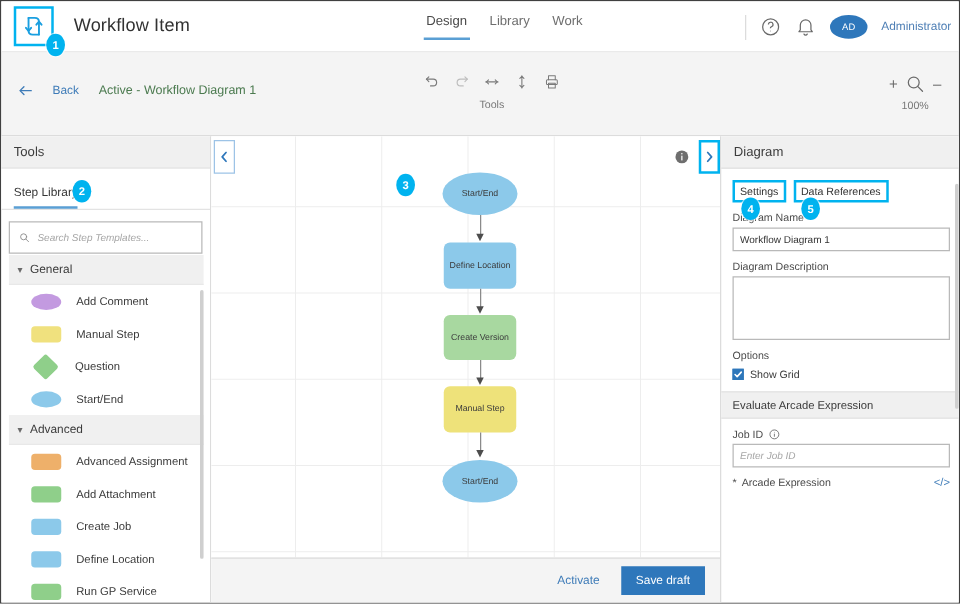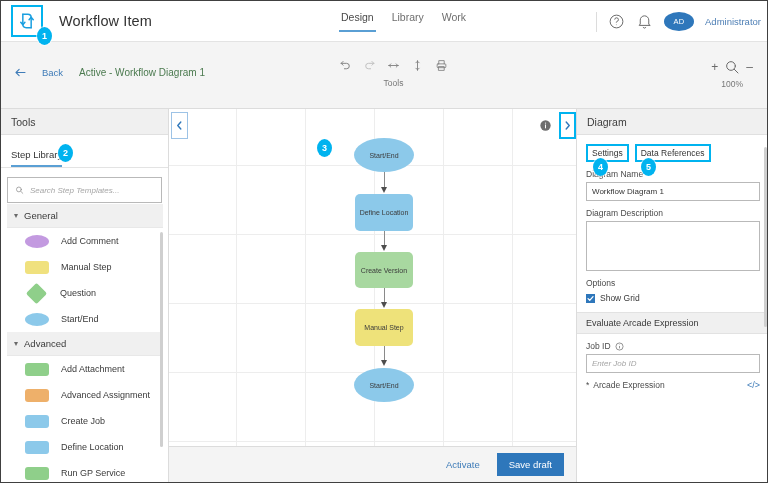--- a/index.html
+++ b/index.html
@@ -400,26 +400,26 @@
       <div class="step-item">
         <span class="swatch ellipse" style="background:#8cc9ea"></span>
         <span>Start/End</span>
       </div>
 
       <div class="group-head">
         <span class="chev">▾</span>
         <span>Advanced</span>
       </div>
       <div class="step-item">
+        <span class="swatch" style="background:#eeb06a"></span>
+        <span>Advanced Assignment</span>
+      </div>
+      <div class="step-item">
         <span class="swatch" style="background:#8fcf8a"></span>
         <span>Add Attachment</span>
-      </div>
-      <div class="step-item">
-        <span class="swatch" style="background:#eeb06a"></span>
-        <span>Advanced Assignment</span>
       </div>
       <div class="step-item">
         <span class="swatch" style="background:#8cc9ea"></span>
         <span>Create Job</span>
       </div>
       <div class="step-item">
         <span class="swatch" style="background:#8cc9ea"></span>
         <span>Define Location</span>
       </div>
       <div class="step-item">

